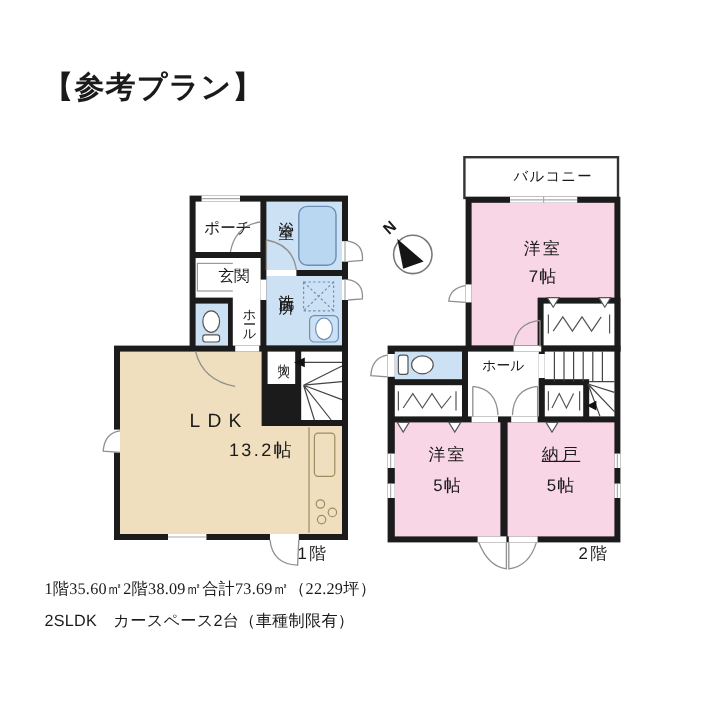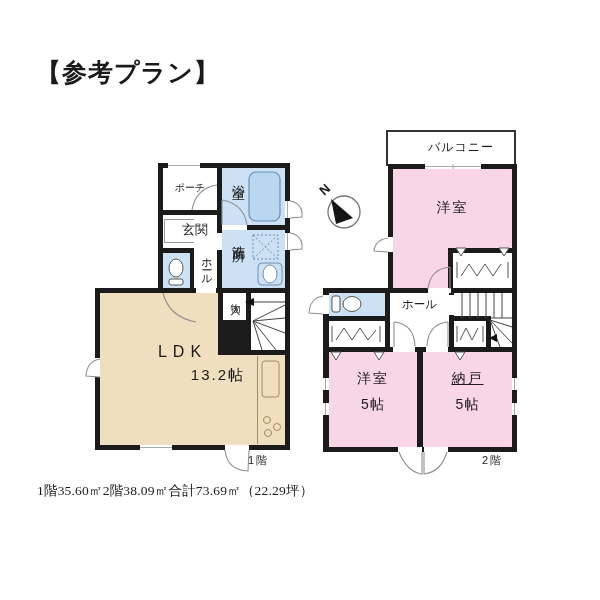--- a/index.html
+++ b/index.html
@@ -15,21 +15,21 @@
   .gap{position:absolute;background:#ffffff;}
   .lbl{position:absolute;color:#1a1a1a;white-space:nowrap;}
   .vtext{writing-mode:vertical-rl;letter-spacing:2px;}
   .ctr{text-align:center;}
   #title{left:36px;top:56px;font-size:25px;font-weight:bold;letter-spacing:1px;}
   #balcony{left:386px;top:130px;width:130px;height:36px;background:#fff;
            border:2px solid #333;box-sizing:border-box;}
   #balcony .lbl{position:static;display:block;line-height:31px;font-size:12px;letter-spacing:1px;text-align:center;}
   #shoe{left:164px;top:219px;width:12px;height:22px;background:#fff;border:1px solid #999;}
   svg.overlay{position:absolute;left:0;top:0;pointer-events:none;}
-  .cap{font-size:11px;letter-spacing:2px;}
+  .cap{font-size:14px;letter-spacing:2px;}
   .foot{left:37px;font-size:13.5px;letter-spacing:0.2px;}
   #north-label{left:320px;top:182px;font-size:13px;font-weight:bold;transform:rotate(-42deg);}
 </style>
 </head>
 <body>
 
 <div id="canvas">
 
   <div class="lbl" id="title">【参考プラン】</div>
 
@@ -175,33 +175,35 @@
     </g>
 
     <g>
       <circle cx="344" cy="212" r="16" fill="#ffffff" stroke="#777" stroke-width="1.3"></circle>
       <polygon points="331,199 353,218 336,224" fill="#151515"></polygon>
     </g>
   </svg>
 
   <div class="lbl" id="north-label">N</div>
 
-  <div class="lbl ctr" style="left:163px;top:181px;width:54px;font-size:10px;">ポーチ</div>
+  <div class="lbl ctr" style="left:163px;top:181px;width:54px;font-size:13px;">ポーチ</div>
   <div class="lbl ctr" style="left:172px;top:221px;width:46px;font-size:13px;">玄関</div>
   <div class="lbl vtext" style="left:229px;top:174px;font-size:13px;">浴室</div>
   <div class="lbl vtext" style="left:229px;top:235px;font-size:13px;">洗面所</div>
   <div class="lbl vtext" style="left:199px;top:250px;font-size:11px;">ホール</div>
   <div class="lbl vtext" style="left:228px;top:296px;font-size:10px;letter-spacing:1px;">物入</div>
   <div class="lbl ctr" style="left:120px;top:343px;width:125px;font-size:16px;letter-spacing:6px;">LDK</div>
   <div class="lbl ctr" style="left:120px;top:366px;width:125px;font-size:15px;letter-spacing:2px;text-align:right;">13.2帖</div>
   <div class="lbl cap" style="left:248px;top:453px;">1階</div>
 
   <div class="lbl ctr" style="left:410px;top:199px;width:85px;font-size:14px;letter-spacing:2px;">洋室</div>
+  <div class="lbl ctr" style="left:410px;top:222px;width:85px;font-size:14px;letter-spacing:1px;">7帖</div>
   <div class="lbl ctr" style="left:390px;top:297px;width:59px;font-size:11.5px;">ホール</div>
   <div class="lbl ctr" style="left:331px;top:370px;width:84px;font-size:14px;letter-spacing:2px;">洋室</div>
   <div class="lbl ctr" style="left:331px;top:396px;width:84px;font-size:14px;letter-spacing:1px;">5帖</div>
   <div class="lbl ctr" style="left:425px;top:370px;width:85px;font-size:14px;letter-spacing:2px;text-decoration:underline;">納戸</div>
   <div class="lbl ctr" style="left:425px;top:396px;width:85px;font-size:14px;letter-spacing:1px;">5帖</div>
   <div class="lbl cap" style="left:482px;top:453px;">2階</div>
 
   <div class="lbl foot" style="top:482px;font-family:Liberation Serif, serif;">1階35.60㎡2階38.09㎡合計73.69㎡（22.29坪）</div>
+  <div class="lbl foot" style="top:509px;">2SLDK　カースペース2台（車種制限有）</div>
 
 </div>
 
 </body></html>

